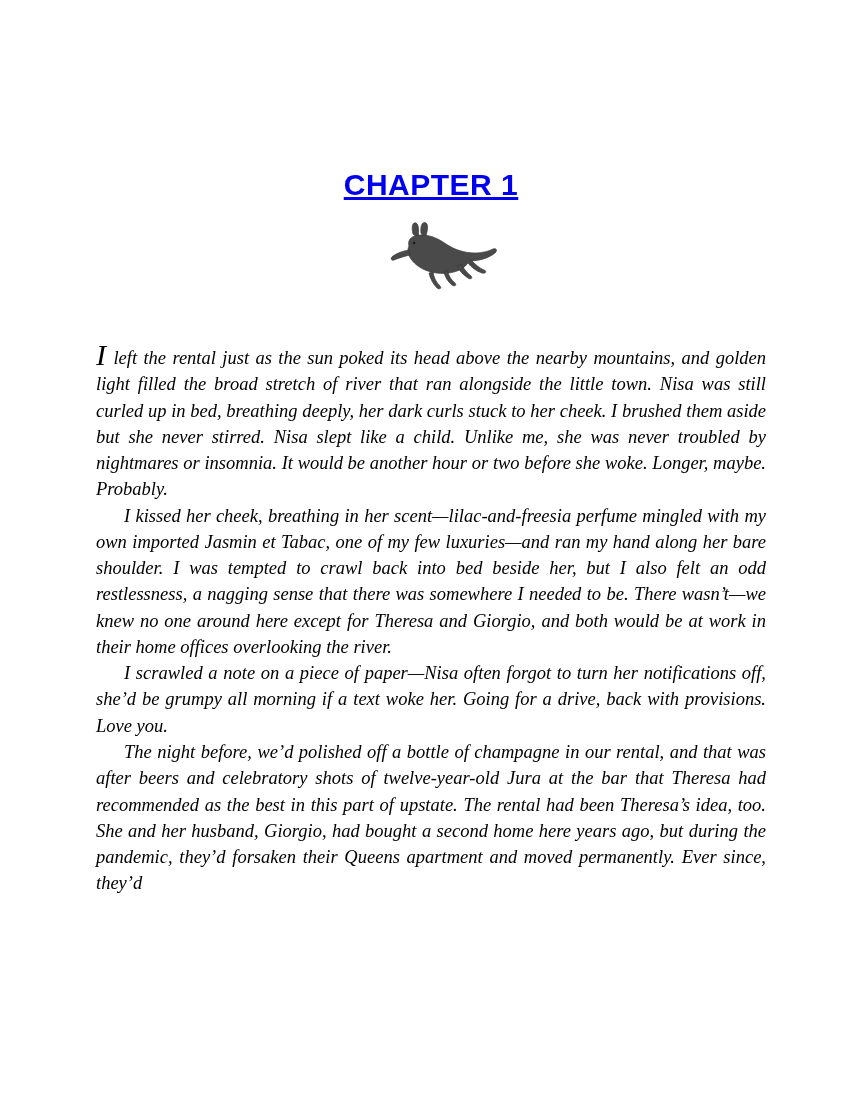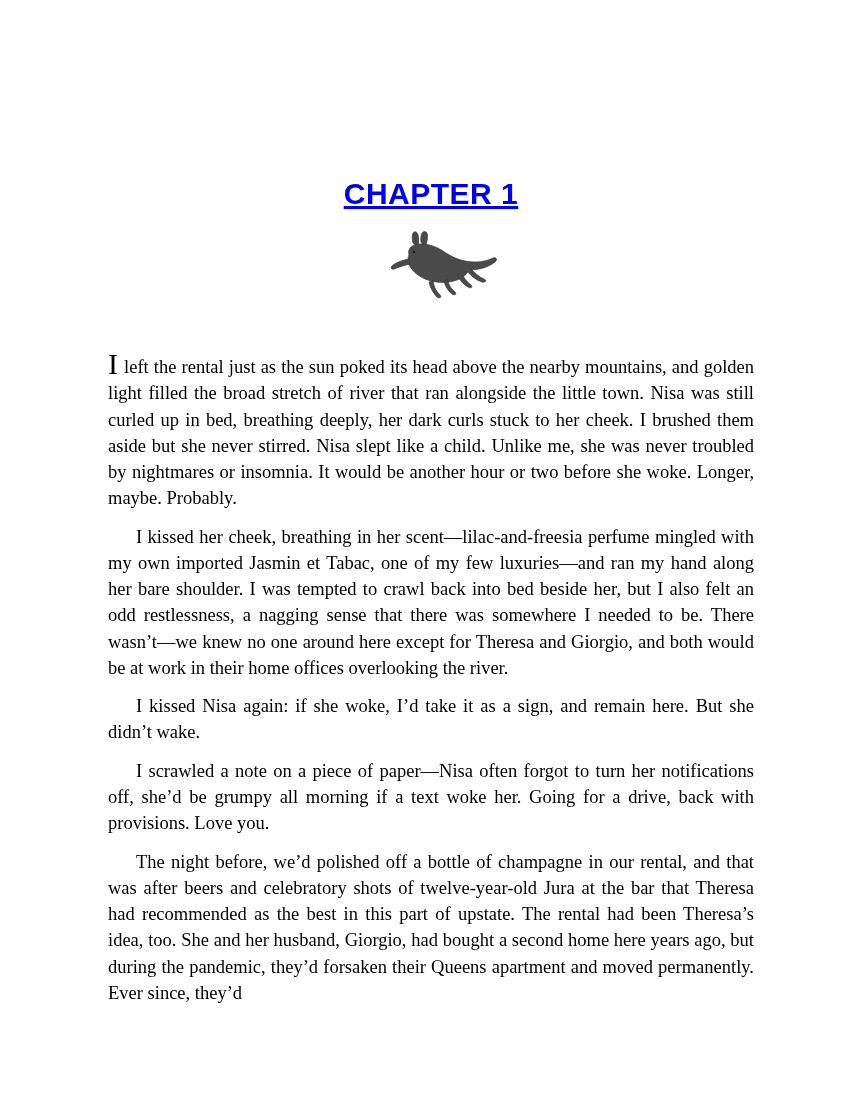--- a/index.html
+++ b/index.html
@@ -15,21 +15,21 @@
     overflow: hidden;
   }
   .page {
     position: relative;
     width: 862px;
     height: 1118px;
     box-sizing: border-box;
     padding: 0 96px;
   }
   .chapter-heading {
-    margin: 17px;
+    margin: 8px;
     padding-top: 160px;
     text-align: center;
     font-family: "Liberation Sans", "DejaVu Sans", sans-serif;
     font-size: 30px;
     font-weight: bold;
     letter-spacing: 0.5px;
   }
   .chapter-heading a,
   .chapter-link {
     color: #0000ee;
@@ -43,22 +43,23 @@
     display: block;
   }
   .body-text {
     margin-top: 48px;
     font-size: 18.5px;
     line-height: 1.42;
     text-align: justify;
     hyphens: none;
   }
   .body-text p {
-    margin: 12px;
+    margin: 0;
     text-indent: 28px;
+    font-style: italic;
   }
   .body-text p.first {
     text-indent: 0;
   }
   .dropcap {
     font-size: 30px;
     line-height: 1;
     font-weight: normal;
     vertical-align: -1px;
     padding-right: 1px;
@@ -83,18 +84,17 @@
       <path d="M120 40 C124 44 128 48 133 50 C136 51 135 54 131 53 C125 51 120 47 117 43 Z"></path>
       <path d="M110 44 C113 49 116 53 120 56 C122 58 120 60 117 58 C112 55 108 50 106 46 Z"></path>
       <path d="M58 30 C52 31 46 33 42 36 C39 38 40 41 43 40 C48 38 54 36 59 35 Z"></path>
     </g>
     <circle cx="63" cy="23" r="1.3" fill="#1a1a1a" stroke="none"></circle>
   </svg>
 
   <div class="body-text">
     <p class="first"><span class="dropcap">I</span><span> left the rental just as the sun poked its head above the nearby mountains, and golden light filled the broad stretch of river that ran alongside the little town. Nisa was still curled up in bed, breathing deeply, her dark curls stuck to her cheek. I brushed them aside but she never stirred. Nisa slept like a child. Unlike me, she was never troubled by nightmares or insomnia. It would be another hour or two before she woke. Longer, maybe. Probably.</span></p>
     <p>I kissed her cheek, breathing in her scent—lilac-and-freesia perfume mingled with my own imported Jasmin et Tabac, one of my few luxuries—and ran my hand along her bare shoulder. I was tempted to crawl back into bed beside her, but I also felt an odd restlessness, a nagging sense that there was somewhere I needed to be. There wasn’t—we knew no one around here except for Theresa and Giorgio, and both would be at work in their home offices overlooking the river.</p>
-    <p>I kissed Nisa again: if she woke, I’d take it as a sign, and remain here. But she didn’t wake.</p>
     <p>I scrawled a note on a piece of paper—Nisa often forgot to turn her notifications off, she’d be grumpy all morning if a text woke her. Going for a drive, back with provisions. Love you.</p>
     <p>The night before, we’d polished off a bottle of champagne in our rental, and that was after beers and celebratory shots of twelve-year-old Jura at the bar that Theresa had recommended as the best in this part of upstate. The rental had been Theresa’s idea, too. She and her husband, Giorgio, had bought a second home here years ago, but during the pandemic, they’d forsaken their Queens apartment and moved permanently. Ever since, they’d</p>
   </div>
 
 </div>
 
 </body></html>

